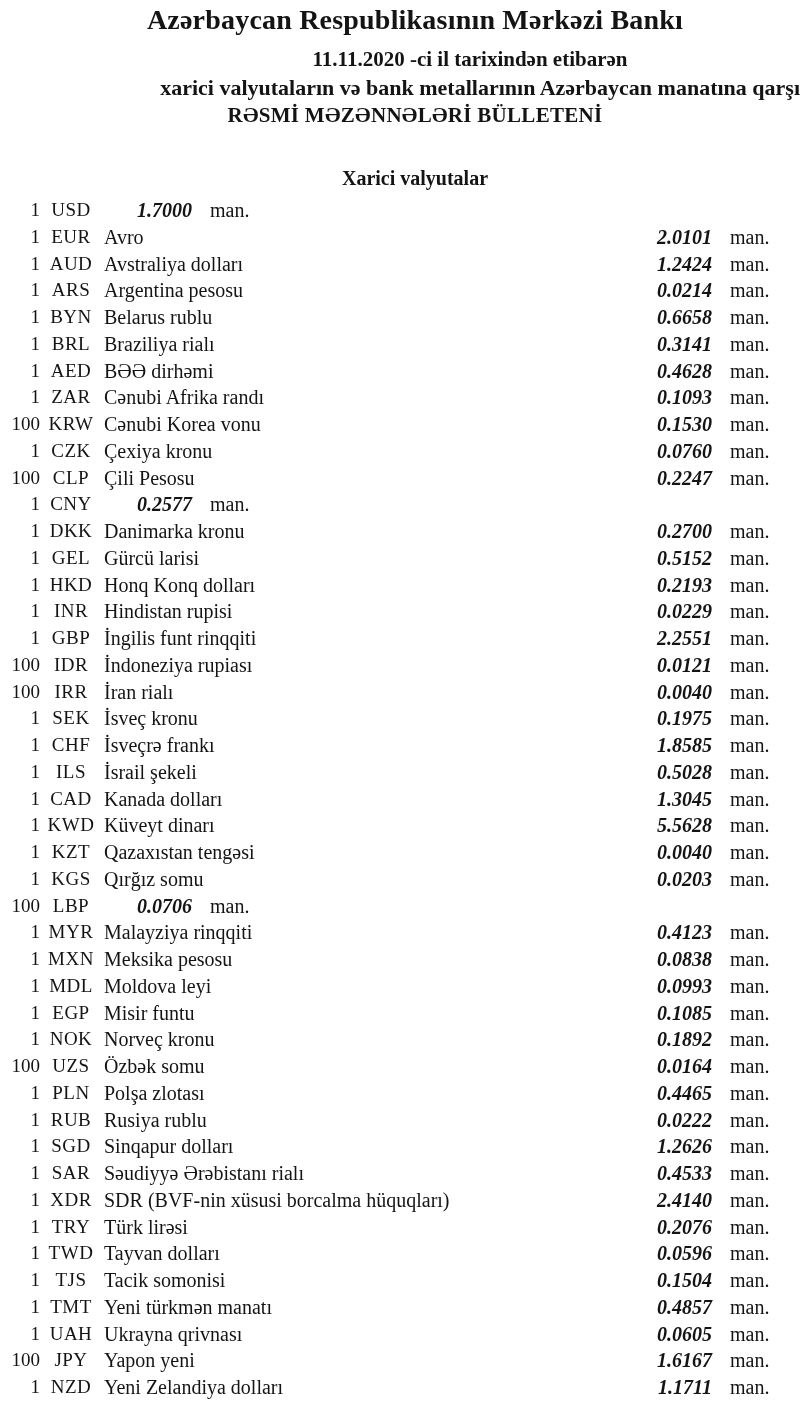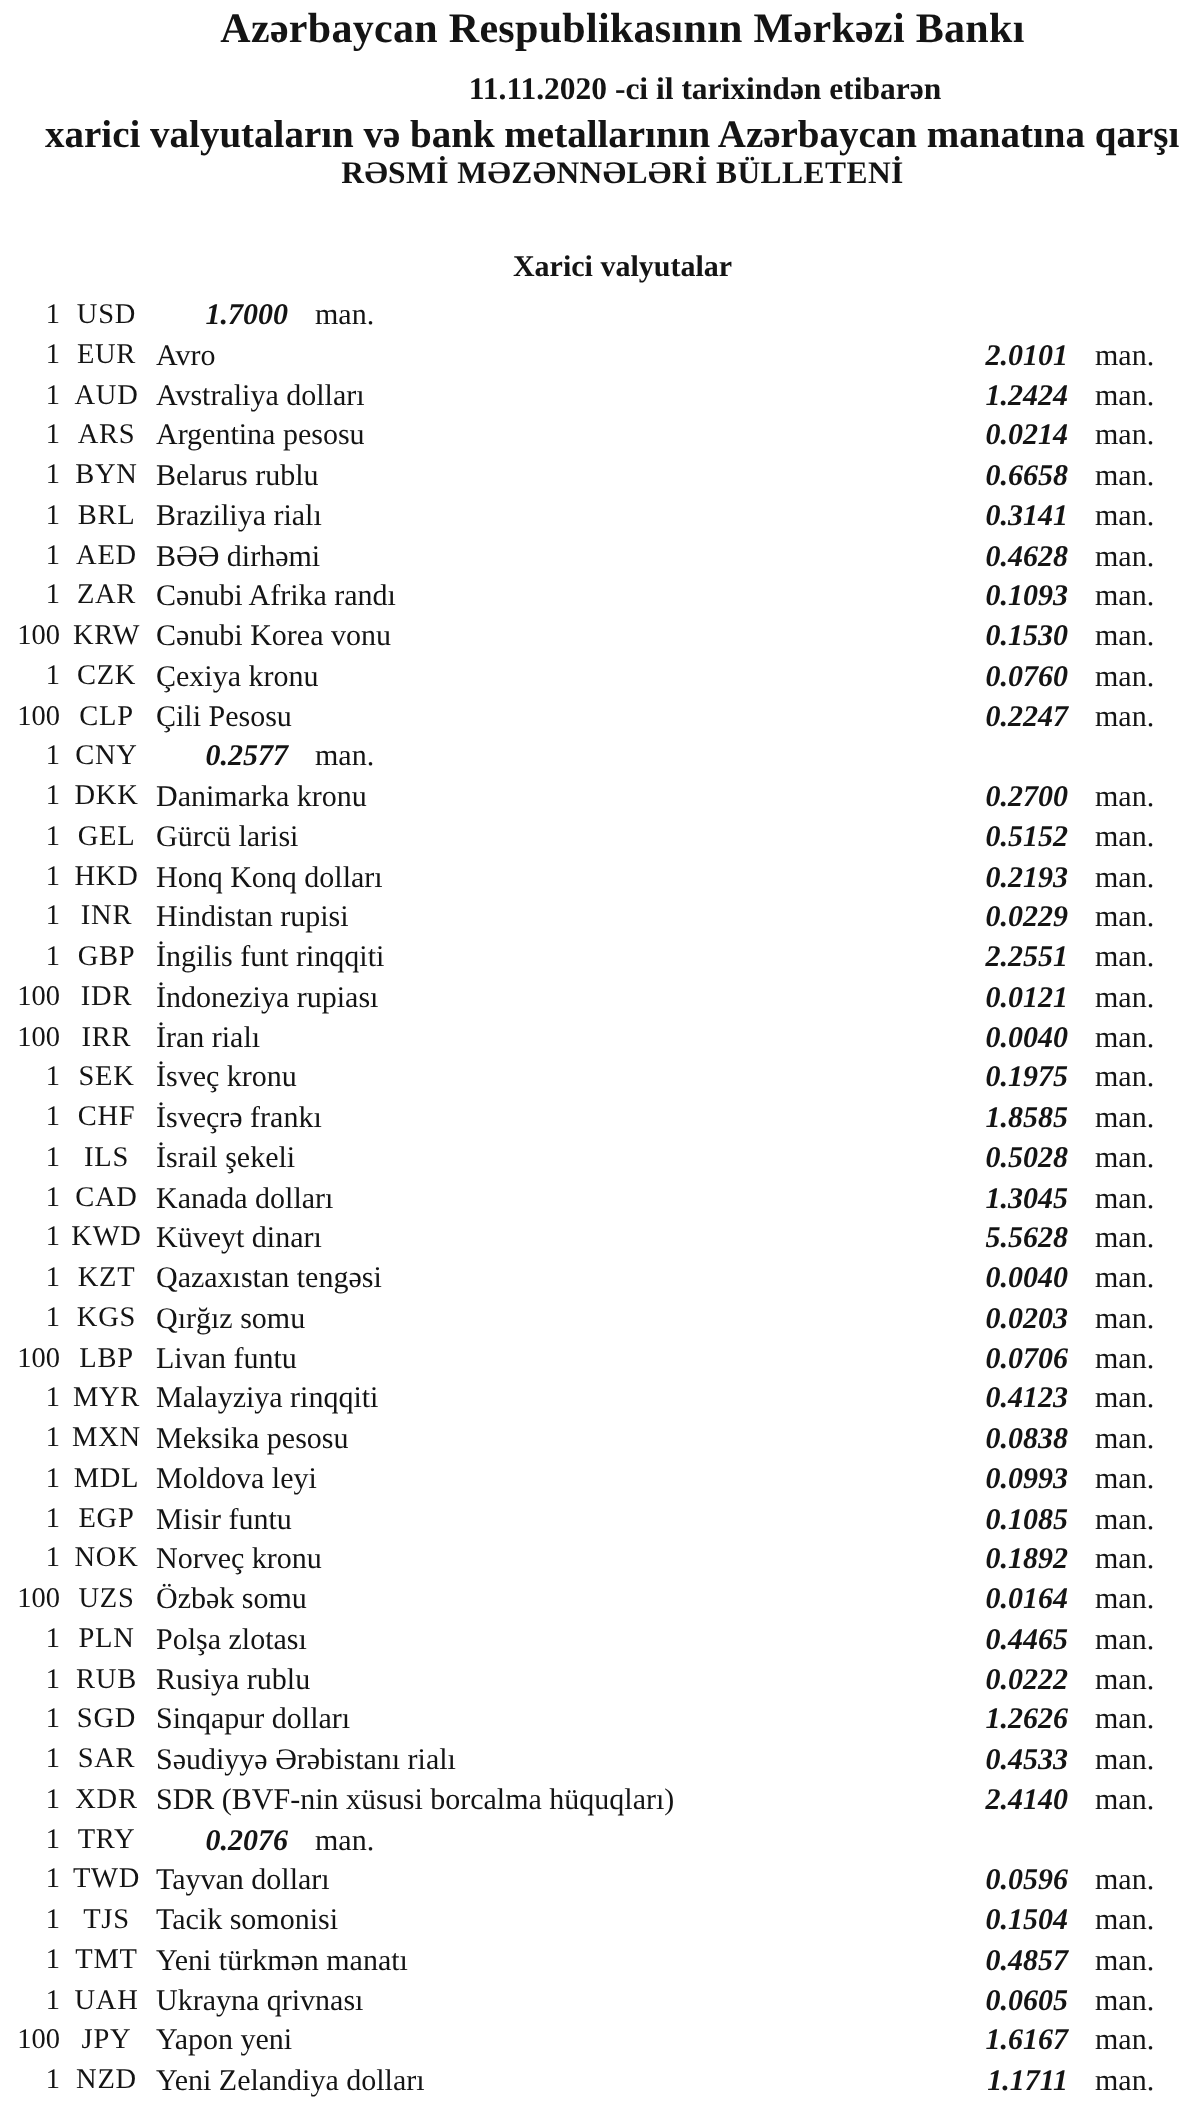--- a/index.html
+++ b/index.html
@@ -16,21 +16,21 @@
     text-align: center; font-size: 28px; font-weight: 700;
     letter-spacing: 0.2px; white-space: nowrap;
   }
   .date-line {
     position: absolute; top: 47px; left: 0; width: 100%;
     text-align: center; font-size: 21px; font-weight: 700;
     text-indent: 110px; white-space: nowrap;
   }
   .sub1 {
     position: absolute; top: 75px; left: 0; width: 100%;
-    text-align: left; font-size: 26px; font-weight: 700; white-space: nowrap;
+    text-align: right; font-size: 22px; font-weight: 700; white-space: nowrap;
   }
   .sub2 {
     position: absolute; top: 103px; left: 0; width: 100%;
     text-align: center; font-size: 21px; font-weight: 700;
     letter-spacing: 0.3px; white-space: nowrap;
   }
   .section-title {
     position: absolute; top: 167px; left: 0; width: 100%;
     text-align: center; font-size: 20px; font-weight: 700;
   }
@@ -235,21 +235,20 @@
     <div class="row">
       <span class="amount">1</span>
       <span class="code">KGS</span>
       <span class="name">Qırğız somu</span>
       <span class="rate">0.0203</span>
       <span class="unit">man.</span>
     </div>
     <div class="row">
       <span class="amount">100</span>
       <span class="code">LBP</span>
-      <span class="name">Livan funtu</span>
       <span class="rate">0.0706</span>
       <span class="unit">man.</span>
     </div>
     <div class="row">
       <span class="amount">1</span>
       <span class="code">MYR</span>
       <span class="name">Malayziya rinqqiti</span>
       <span class="rate">0.4123</span>
       <span class="unit">man.</span>
     </div>
@@ -319,20 +318,21 @@
     <div class="row">
       <span class="amount">1</span>
       <span class="code">XDR</span>
       <span class="name">SDR (BVF-nin xüsusi borcalma hüquqları)</span>
       <span class="rate">2.4140</span>
       <span class="unit">man.</span>
     </div>
     <div class="row">
       <span class="amount">1</span>
       <span class="code">TRY</span>
+      <span class="name">Türk lirəsi</span>
       <span class="rate">0.2076</span>
       <span class="unit">man.</span>
     </div>
     <div class="row">
       <span class="amount">1</span>
       <span class="code">TWD</span>
       <span class="name">Tayvan dolları</span>
       <span class="rate">0.0596</span>
       <span class="unit">man.</span>
     </div>

